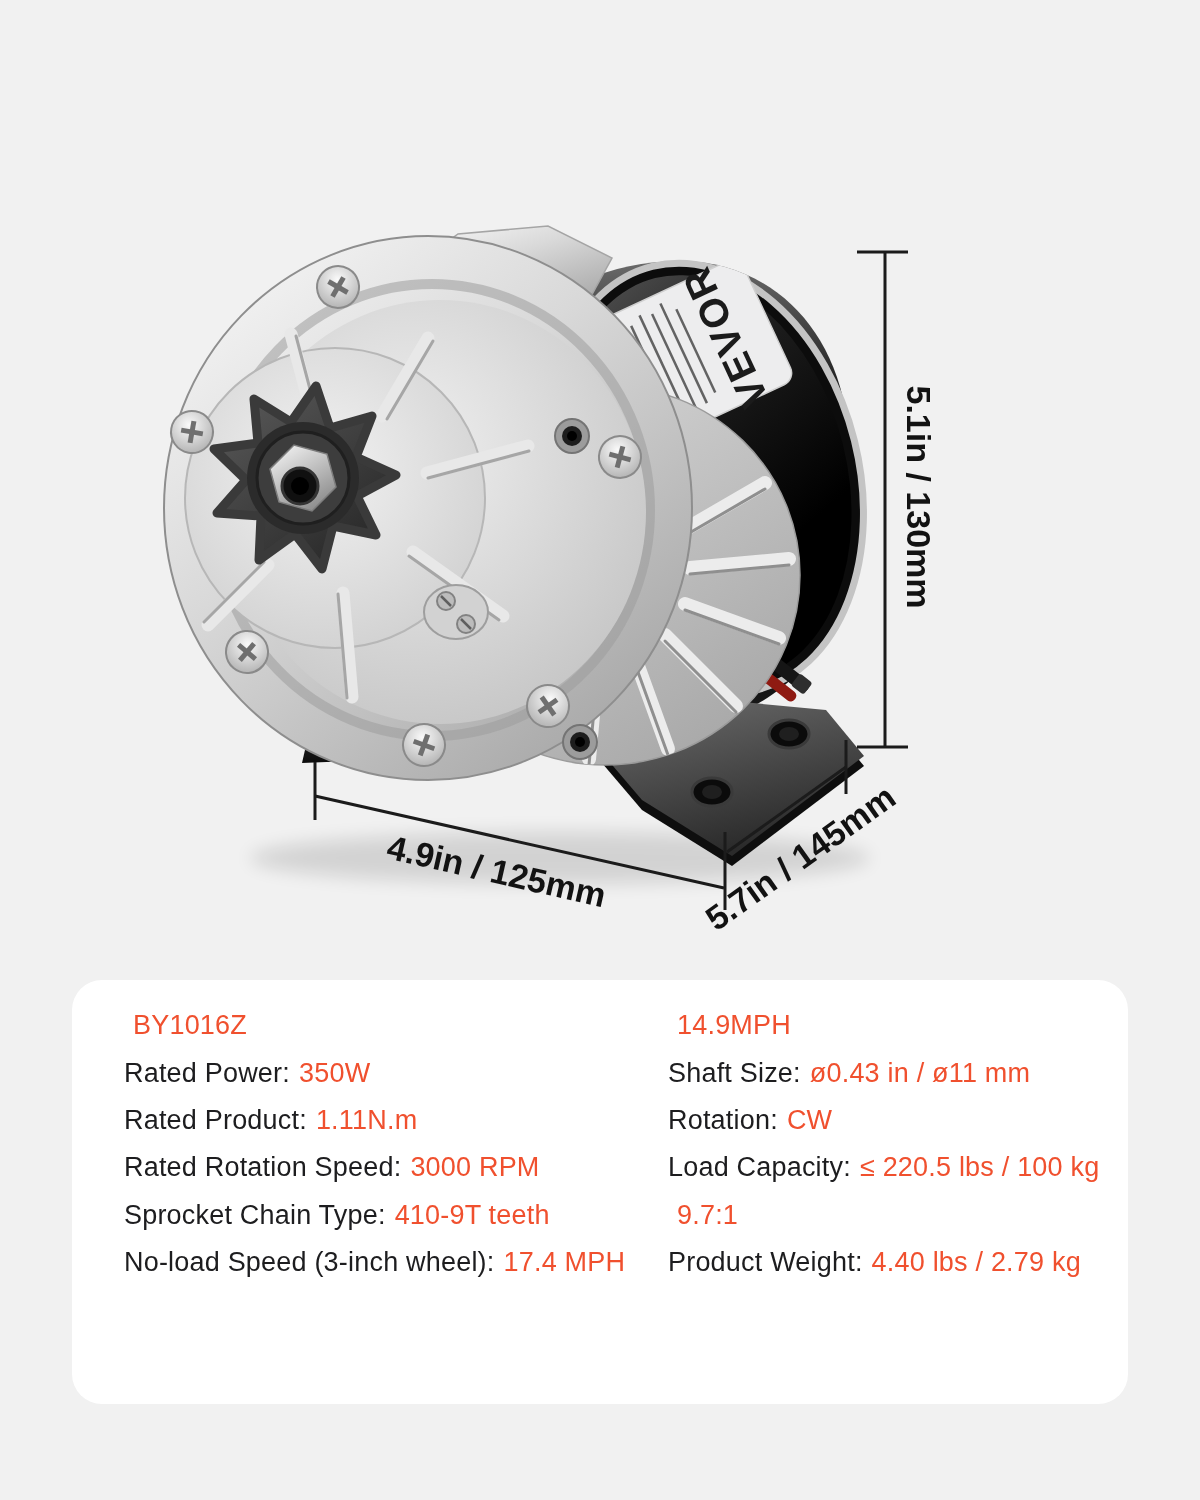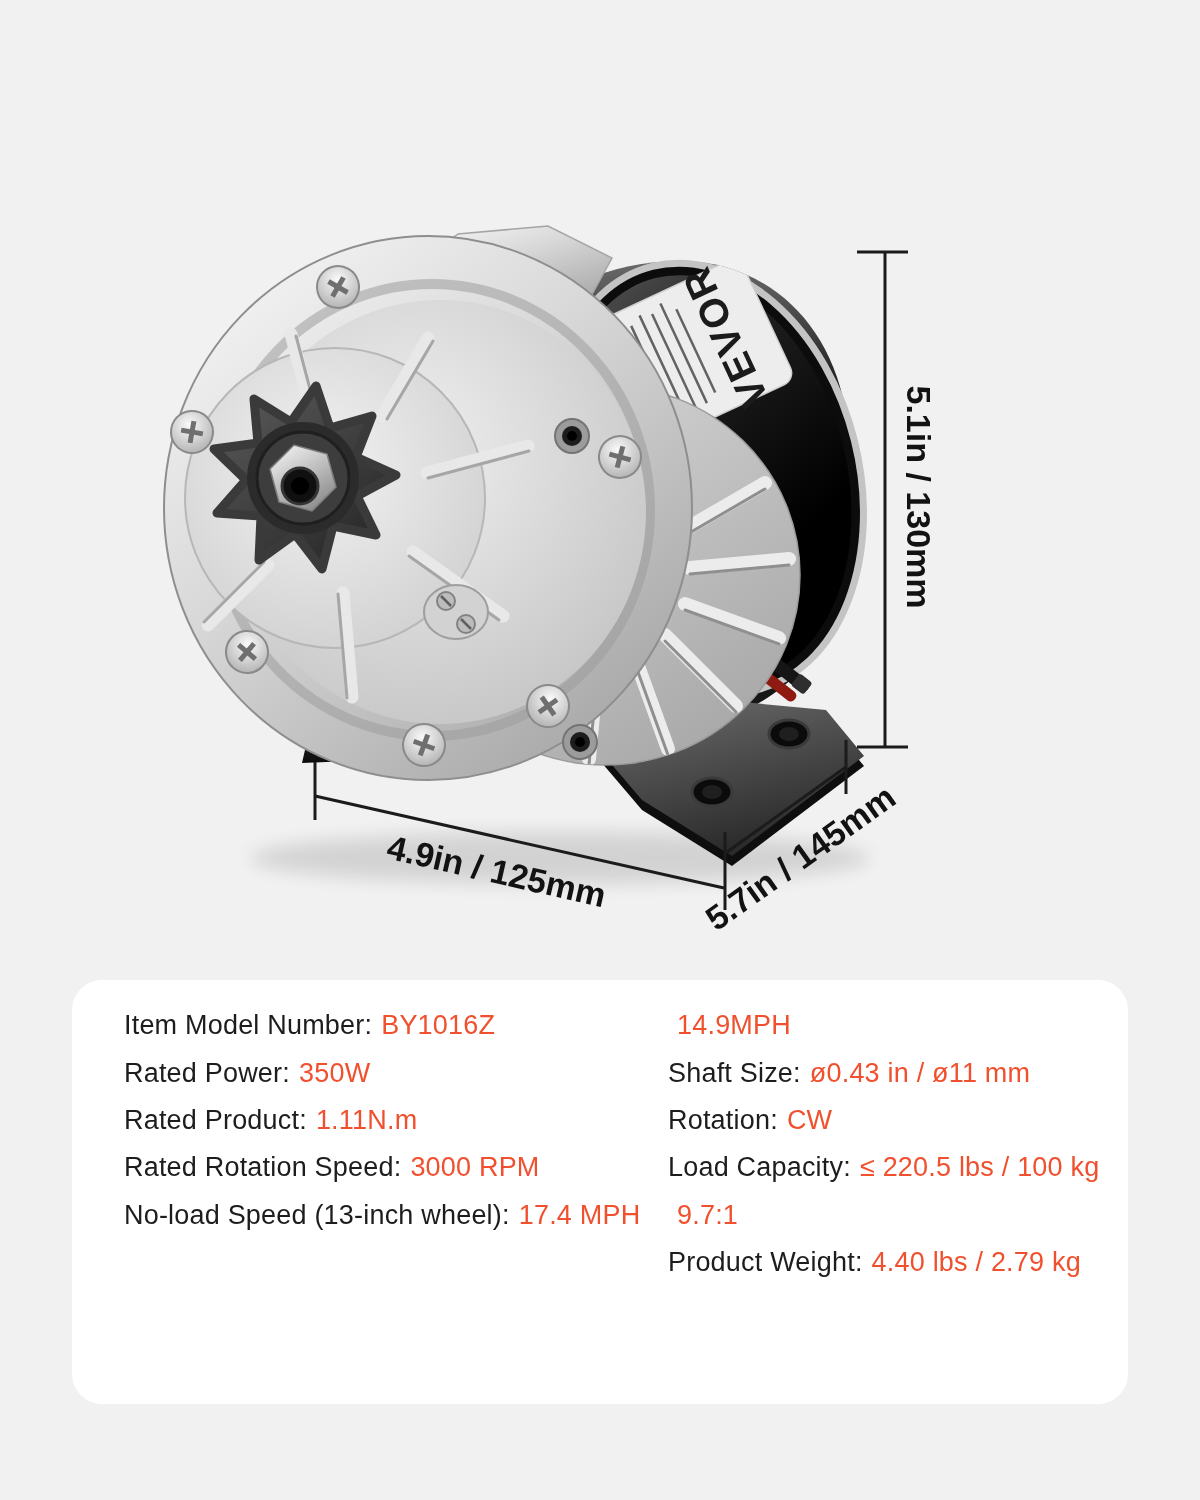--- a/index.html
+++ b/index.html
@@ -263,37 +263,40 @@
     <g stroke="#1B1B1B" stroke-width="3">
       <line x1="727" y1="852" x2="846" y2="767"></line>
       <line x1="846" y1="740" x2="846" y2="794"></line>
     </g>
     <text class="dim-text" transform="translate(802 860) rotate(-35.5)" text-anchor="middle" dominant-baseline="middle">5.7in / 145mm</text>
   </svg>
 
   <div class="spec-panel">
     <div class="spec-col spec-col-left">
       <div class="spec-row">
-          <span class="spec-label">Item Model Number:</span>
           <span class="spec-value">BY1016Z</span>
         </div>
       <div class="spec-row">
           <span class="spec-label">Rated Power:</span>
           <span class="spec-value">350W</span>
         </div>
       <div class="spec-row">
           <span class="spec-label">Rated Product:</span>
           <span class="spec-value">1.11N.m</span>
         </div>
       <div class="spec-row">
           <span class="spec-label">Rated Rotation Speed:</span>
           <span class="spec-value">3000 RPM</span>
         </div>
       <div class="spec-row">
-          <span class="spec-label">No-load Speed (13-inch wheel):</span>
+          <span class="spec-label">Sprocket Chain Type:</span>
+          <span class="spec-value">410-9T teeth</span>
+        </div>
+      <div class="spec-row">
+          <span class="spec-label">No-load Speed (3-inch wheel):</span>
           <span class="spec-value">17.4 MPH</span>
         </div>
     </div>
     <div class="spec-col spec-col-right">
       <div class="spec-row">
           <span class="spec-value">14.9MPH</span>
         </div>
       <div class="spec-row">
           <span class="spec-label">Shaft Size:</span>
           <span class="spec-value">ø0.43 in / ø11 mm</span>

